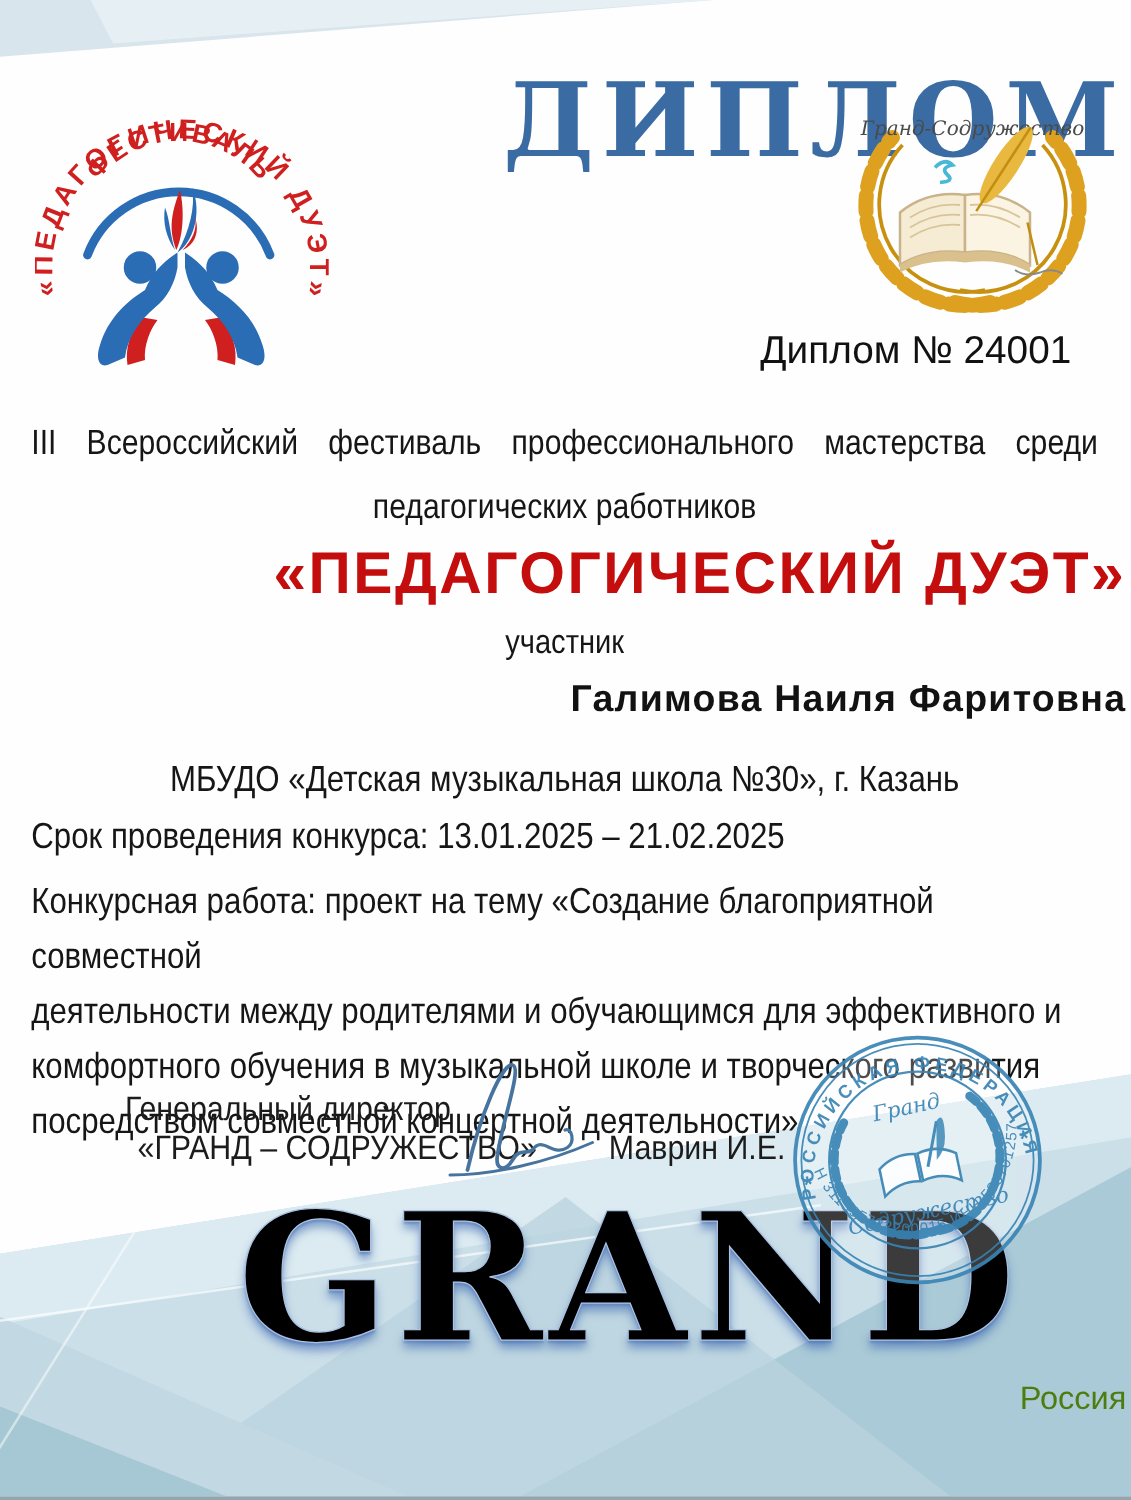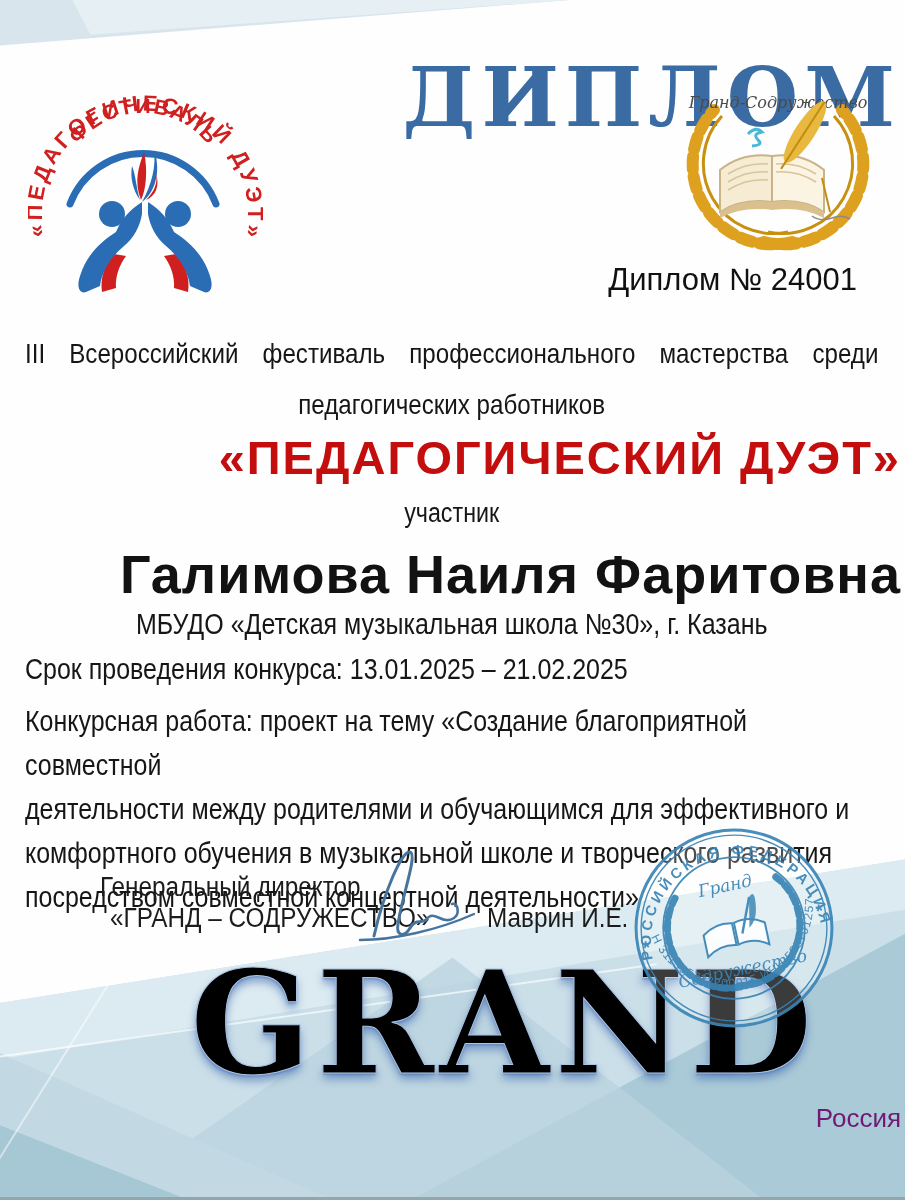--- a/index.html
+++ b/index.html
@@ -28,37 +28,37 @@
   .title2{top:172px;font-family:"DejaVu Serif","Liberation Serif",serif;font-weight:bold;
           font-size:62px;line-height:1;letter-spacing:2px;color:#3a6ba3;}
   .dipnum{top:262px;right:48px;font-size:31px;color:#111;}
 
   .cond{position:absolute;left:25px;width:990px;transform:scaleX(.862);transform-origin:0 0;
         font-size:28px;line-height:1.2;color:#161616;}
   .fest1{top:337px;text-align:justify;text-align-last:justify;}
   .fest2{top:388px;text-align:center;}
   .contest{top:430px;font-weight:bold;font-size:47px;letter-spacing:2px;color:#c40d0d;}
   .role{top:497px;text-align:center;font-size:27px;}
-  .pname{top:543px;font-weight:bold;font-size:54px;letter-spacing:1px;color:#121212;}
+  .pname{top:543px;font-weight:bold;font-size:30px;letter-spacing:1px;color:#121212;}
   .org{top:607px;text-align:center;font-size:29px;}
   .term{top:652px;font-size:29px;}
   .work{top:699px;font-size:29px;line-height:44px;}
 
   .sig1{top:872px;left:100px;font-size:27px;transform:scaleX(.9);transform-origin:0 0;}
   .sig2{top:903px;left:110px;font-size:27px;transform:scaleX(.9);transform-origin:0 0;}
   .signer{top:903px;left:487px;font-size:27px;transform:scaleX(.9);transform-origin:0 0;}
 
   .sigsvg{left:346px;top:836px;}
   .stamp{left:628px;top:822px;transform:rotate(-12deg);opacity:.93;}
 
   .watermark{top:952px;left:190px;font-family:"DejaVu Serif","Liberation Serif",serif;
              font-weight:bold;font-size:142px;line-height:1;letter-spacing:5px;color:#000000;
              -webkit-text-stroke:1px #aac3e2;
              text-shadow:0 6px 8px rgba(70,110,180,.65),0 2px 2px rgba(80,120,185,.55);}
-  .footer{top:1103px;font-size:26px;color:#701a75;}
+  .footer{top:1103px;font-size:26px;color:#4d7c0f;}
   .scriptfont{font-family:"DejaVu Serif","Liberation Serif",serif;font-style:italic;}
 </style>
 </head>
 <body>
 
 <div class="page">
 
   <div class="bg">
     <div class="bgmain"></div>
     <div class="bglight"></div>

